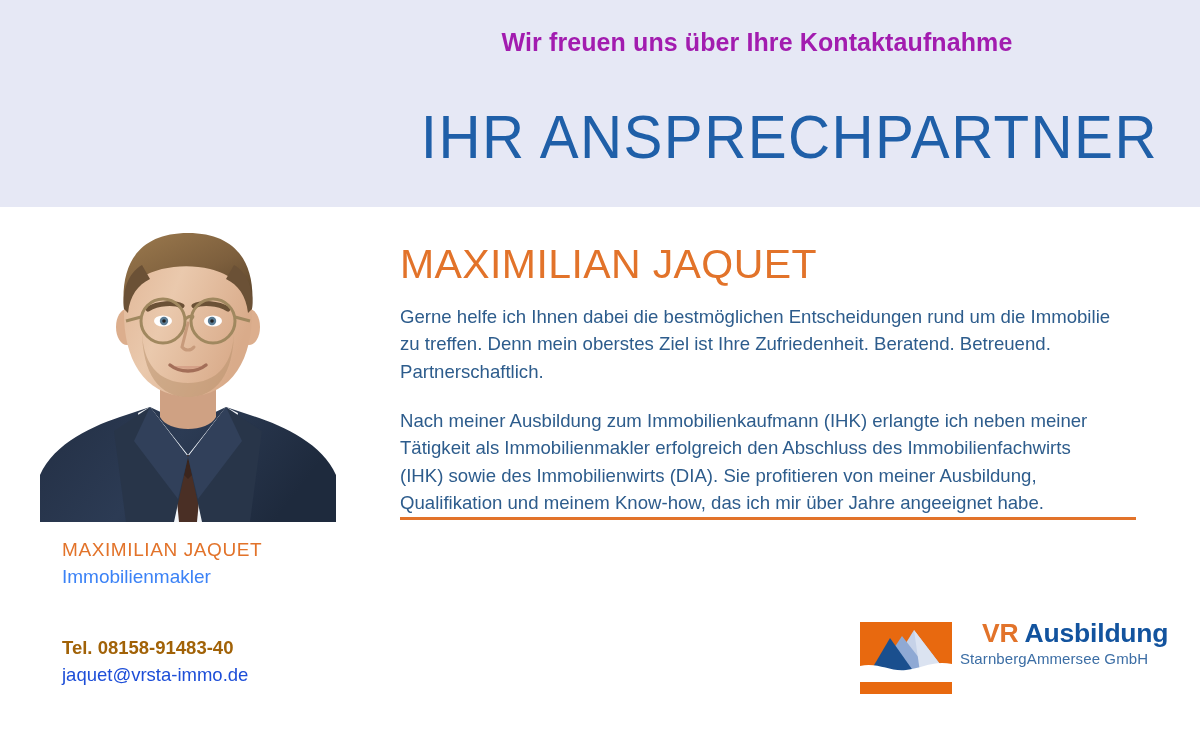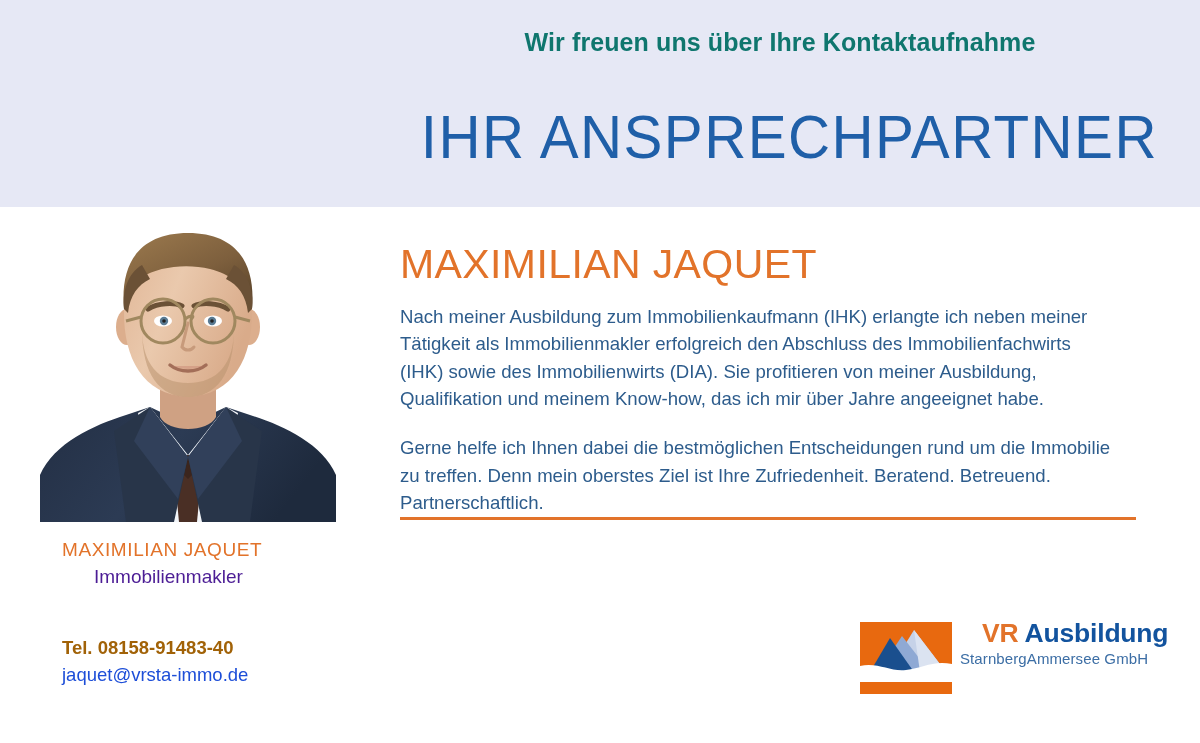--- a/index.html
+++ b/index.html
@@ -28,28 +28,28 @@
     position: absolute;
     left: 0;
     top: 0;
     width: 1200px;
     height: 207px;
     background: #e6e8f5;
   }
 
   .header-tagline {
     position: absolute;
-    left: 400px;
+    left: 377px;
     top: 28px;
     width: 760px;
     text-align: center;
     font-size: 25px;
     font-weight: bold;
     letter-spacing: 0.1px;
-    color: #0f766e;
+    color: #a21caf;
     white-space: nowrap;
   }
 
   .header-title {
     position: absolute;
     left: 398px;
     top: 106px;
     width: 760px;
     text-align: center;
     font-size: 62px;
@@ -89,24 +89,23 @@
   }
   .contact-name {
     font-size: 19px;
     letter-spacing: 0.6px;
     color: #e2732a;
     line-height: 1.35;
     white-space: nowrap;
   }
   .contact-role {
     font-size: 19px;
-    color: #4c1d95;
+    color: #3b82f6;
     line-height: 1.45;
     white-space: nowrap;
-    margin-left: 32px;
   }
   .contact-phone {
     margin-top: 45px;
     font-size: 18.5px;
     font-weight: bold;
     color: #a16207;
     line-height: 1.45;
     white-space: nowrap;
   }
   .contact-email {
@@ -308,22 +307,22 @@
       <div class="contact-email">jaquet@vrsta-immo.de</div>
     </div>
 
   </div>
 
   <div class="right-col">
 
     <div class="person-name">MAXIMILIAN JAQUET</div>
 
     <div class="bio">
+      <p>Gerne helfe ich Ihnen dabei die bestmöglichen Entscheidungen rund um die Immobilie zu treffen. Denn mein oberstes Ziel ist Ihre Zufriedenheit. Beratend. Betreuend. Partnerschaftlich.</p>
       <p>Nach meiner Ausbildung zum Immobilienkaufmann (IHK) erlangte ich neben meiner Tätigkeit als Immobilienmakler erfolgreich den Abschluss des Immobilienfachwirts (IHK) sowie des Immobilienwirts (DIA). Sie profitieren von meiner Ausbildung, Qualifikation und meinem Know-how, das ich mir über Jahre angeeignet habe.</p>
-      <p>Gerne helfe ich Ihnen dabei die bestmöglichen Entscheidungen rund um die Immobilie zu treffen. Denn mein oberstes Ziel ist Ihre Zufriedenheit. Beratend. Betreuend. Partnerschaftlich.</p>
     </div>
 
     <div class="divider"></div>
 
     <div class="logo">
       <div class="logo-mark">
         <svg width="92" height="72" viewBox="0 0 92 72">
           <rect x="0" y="0" width="92" height="56" fill="#e8690f"></rect>
           <rect x="0" y="60" width="92" height="12" fill="#e8690f"></rect>
 

